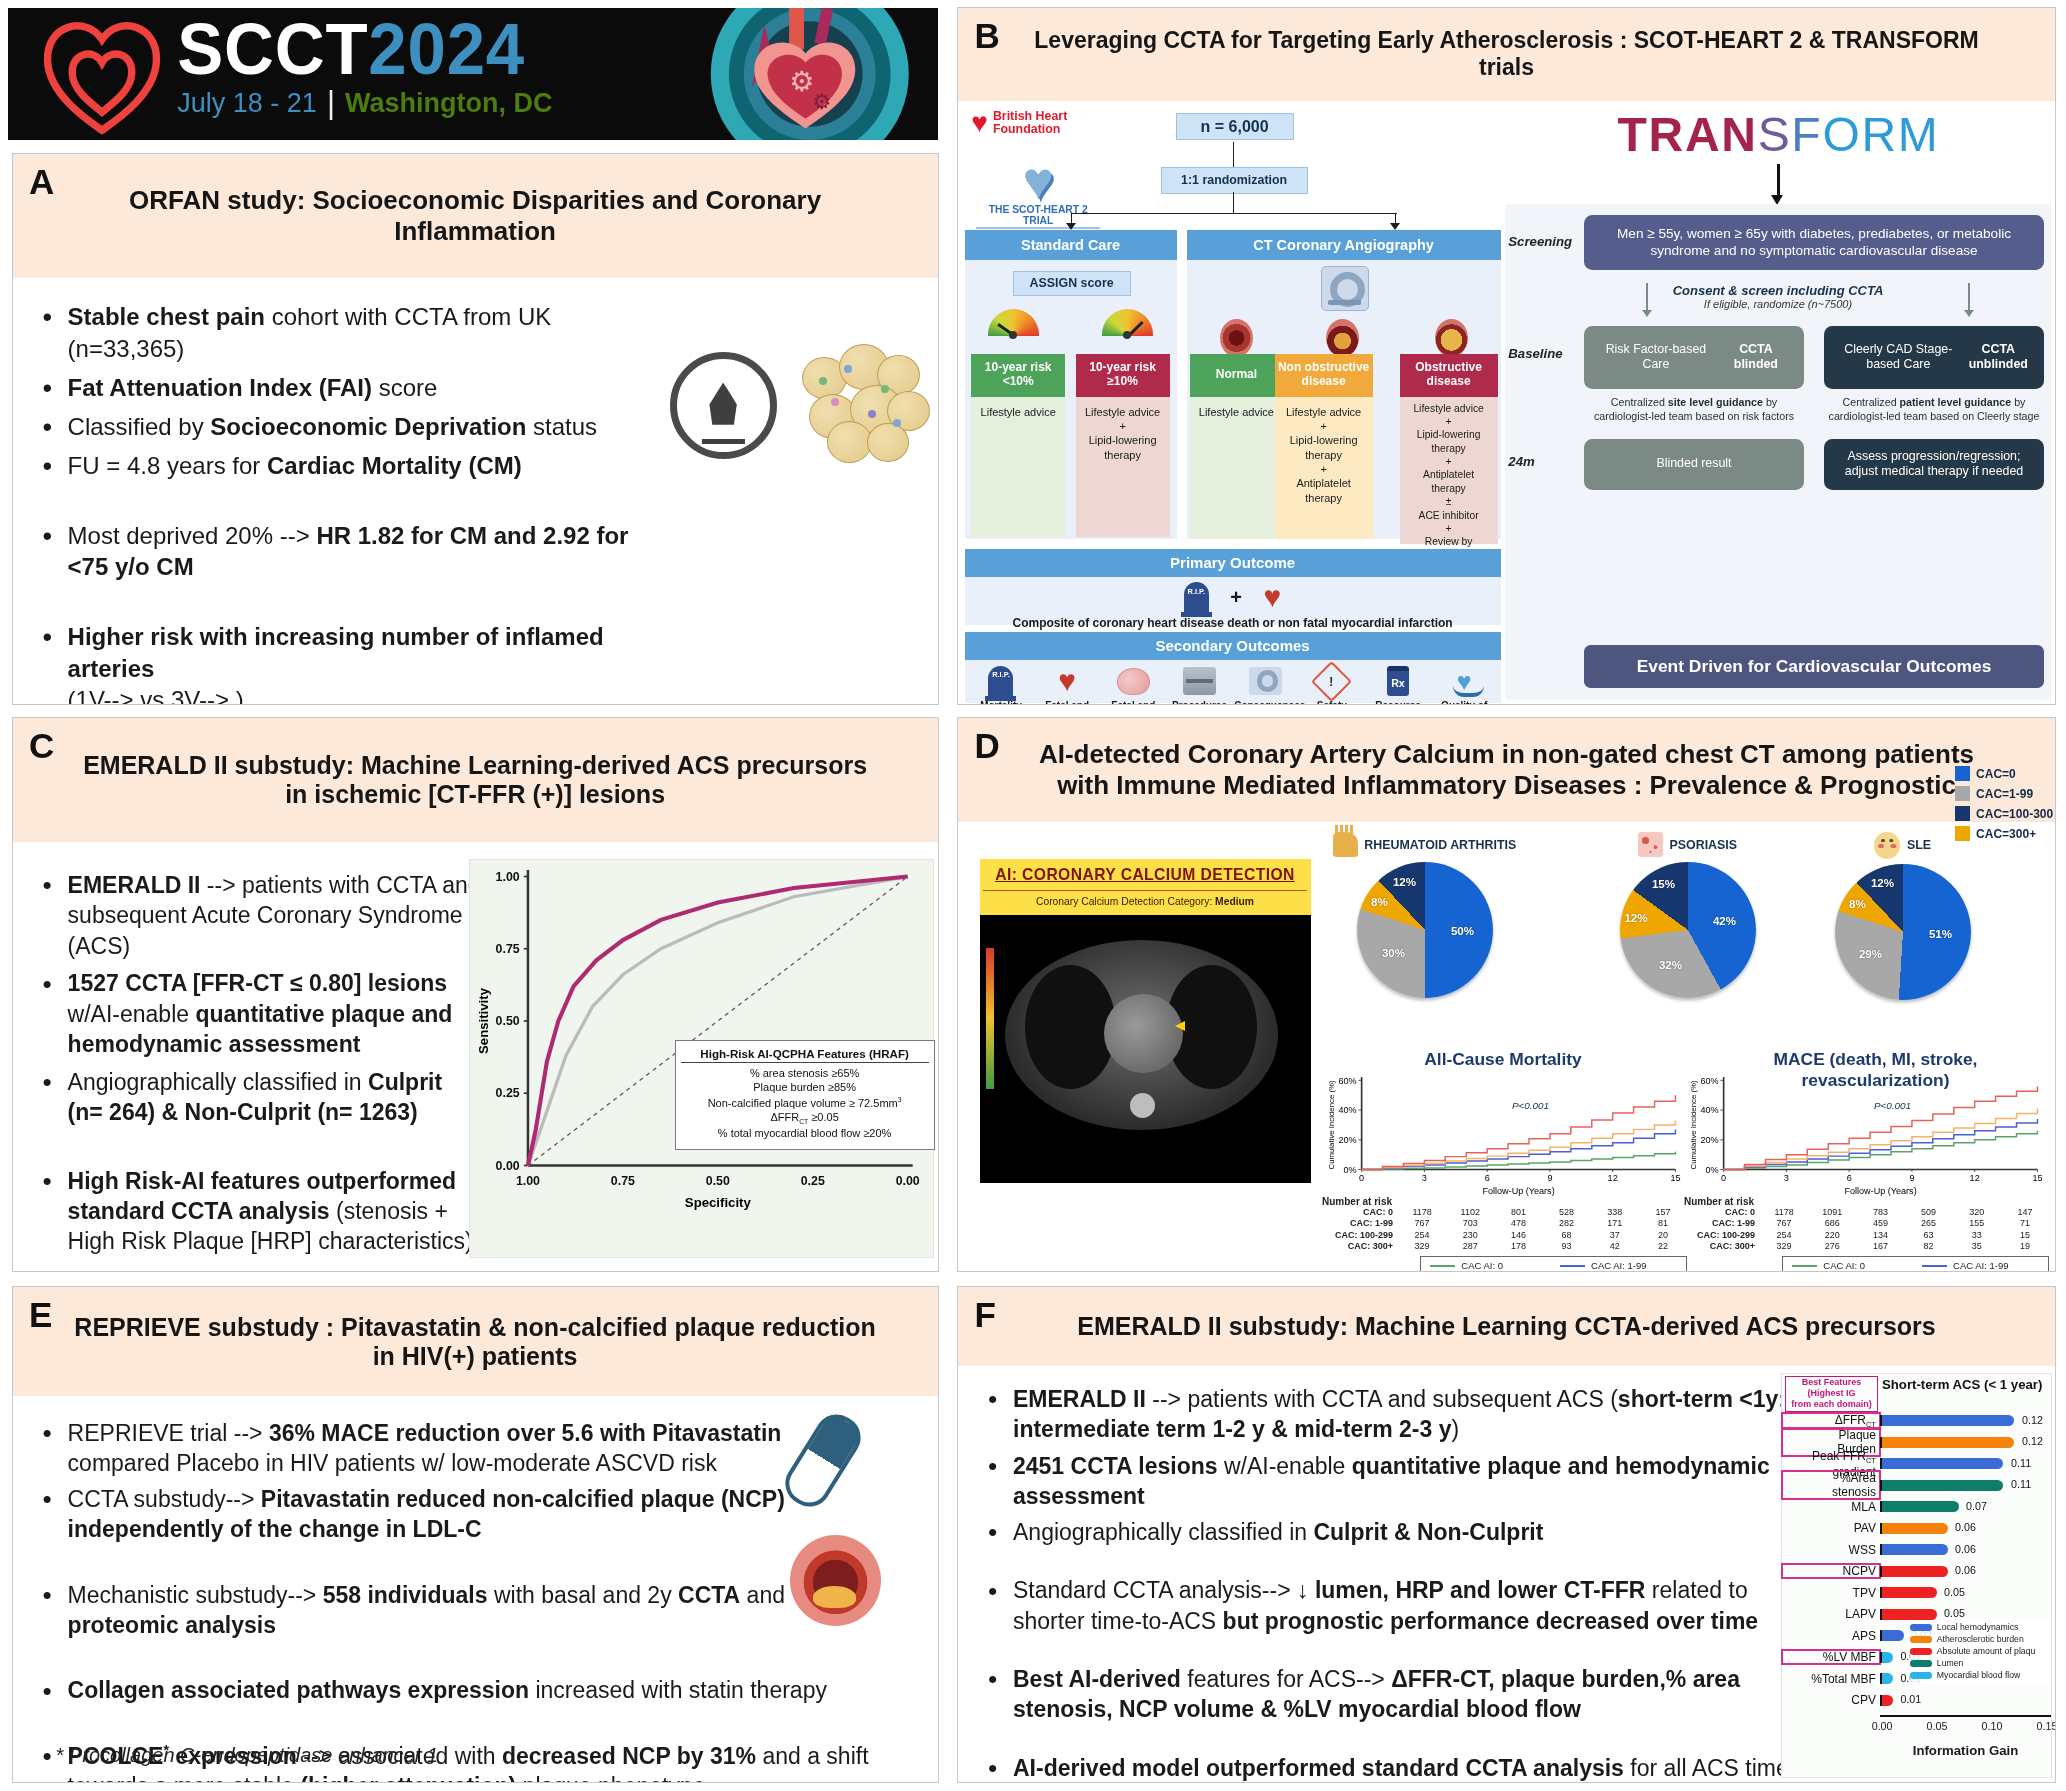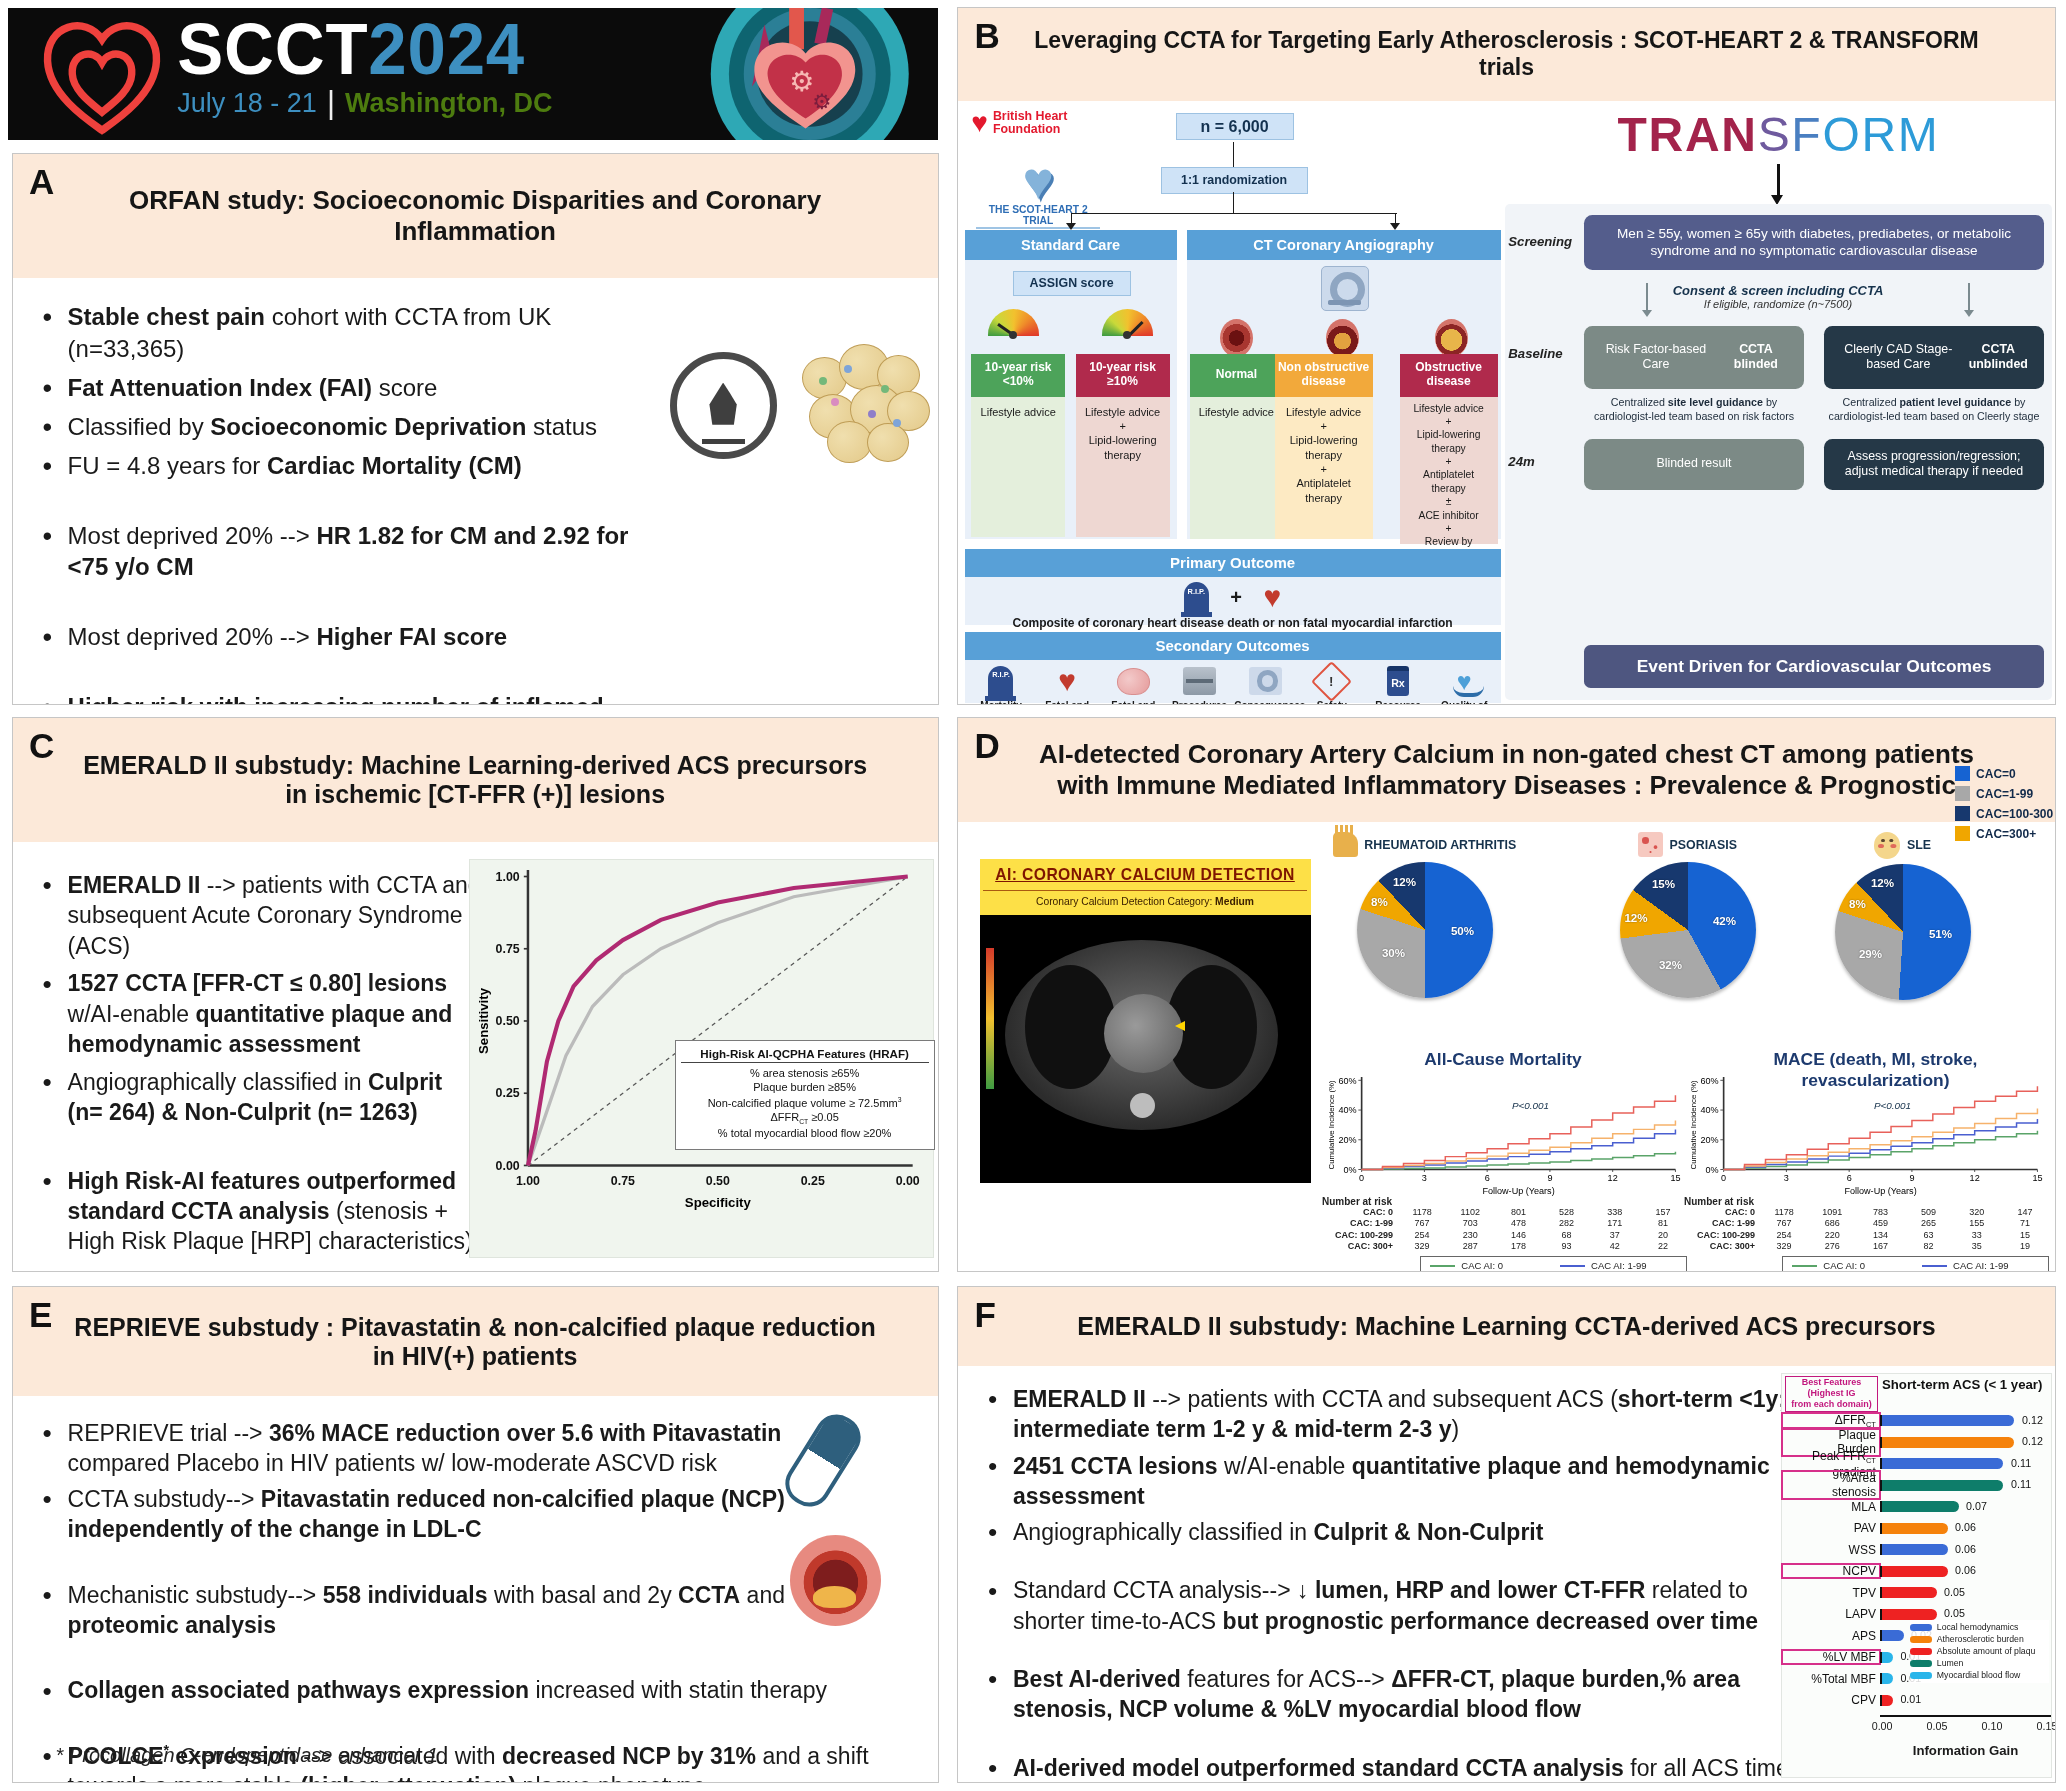--- a/index.html
+++ b/index.html
@@ -227,21 +227,20 @@
   <div class="phead">
     <span class="plabel">A</span>
     <div class="ptitle">ORFAN study: Socioeconomic Disparities and Coronary Inflammation</div>
   </div>
   <ul class="bullets">
       <li><b>Stable chest pain</b> cohort with CCTA from UK (n=33,365)</li>
       <li><b>Fat Attenuation Index (FAI)</b> score</li>
       <li>Classified by <b>Socioeconomic Deprivation</b> status</li>
       <li>FU = 4.8 years for <b>Cardiac Mortality (CM)</b></li>
       <li class="gap">Most deprived 20% --&gt; <b>HR 1.82 for CM and 2.92 for &lt;75 y/o CM</b></li>
-      <li class="gap">Most deprived 20% --&gt; <b>Higher FAI score</b></li>
       <li class="gap"><b>Higher risk with increasing number of inflamed arteries</b><br>(1V--&gt;  vs 3V--&gt; )</li>
     </ul>
   <div class="fire">
       <div class="flame"></div>
     </div>
   <div class="fat" id="fatIcon">
       <i style="left: 8.3px; top: 16.5px; width: 43px; height: 40px;"></i>
       <i style="left: 45px; top: 4.1px; width: 48px; height: 44px;"></i>
       <i style="left: 83px; top: 15px; width: 41px; height: 38px;"></i>
       <i style="left: 15px; top: 54px; width: 46px; height: 43px;"></i>

